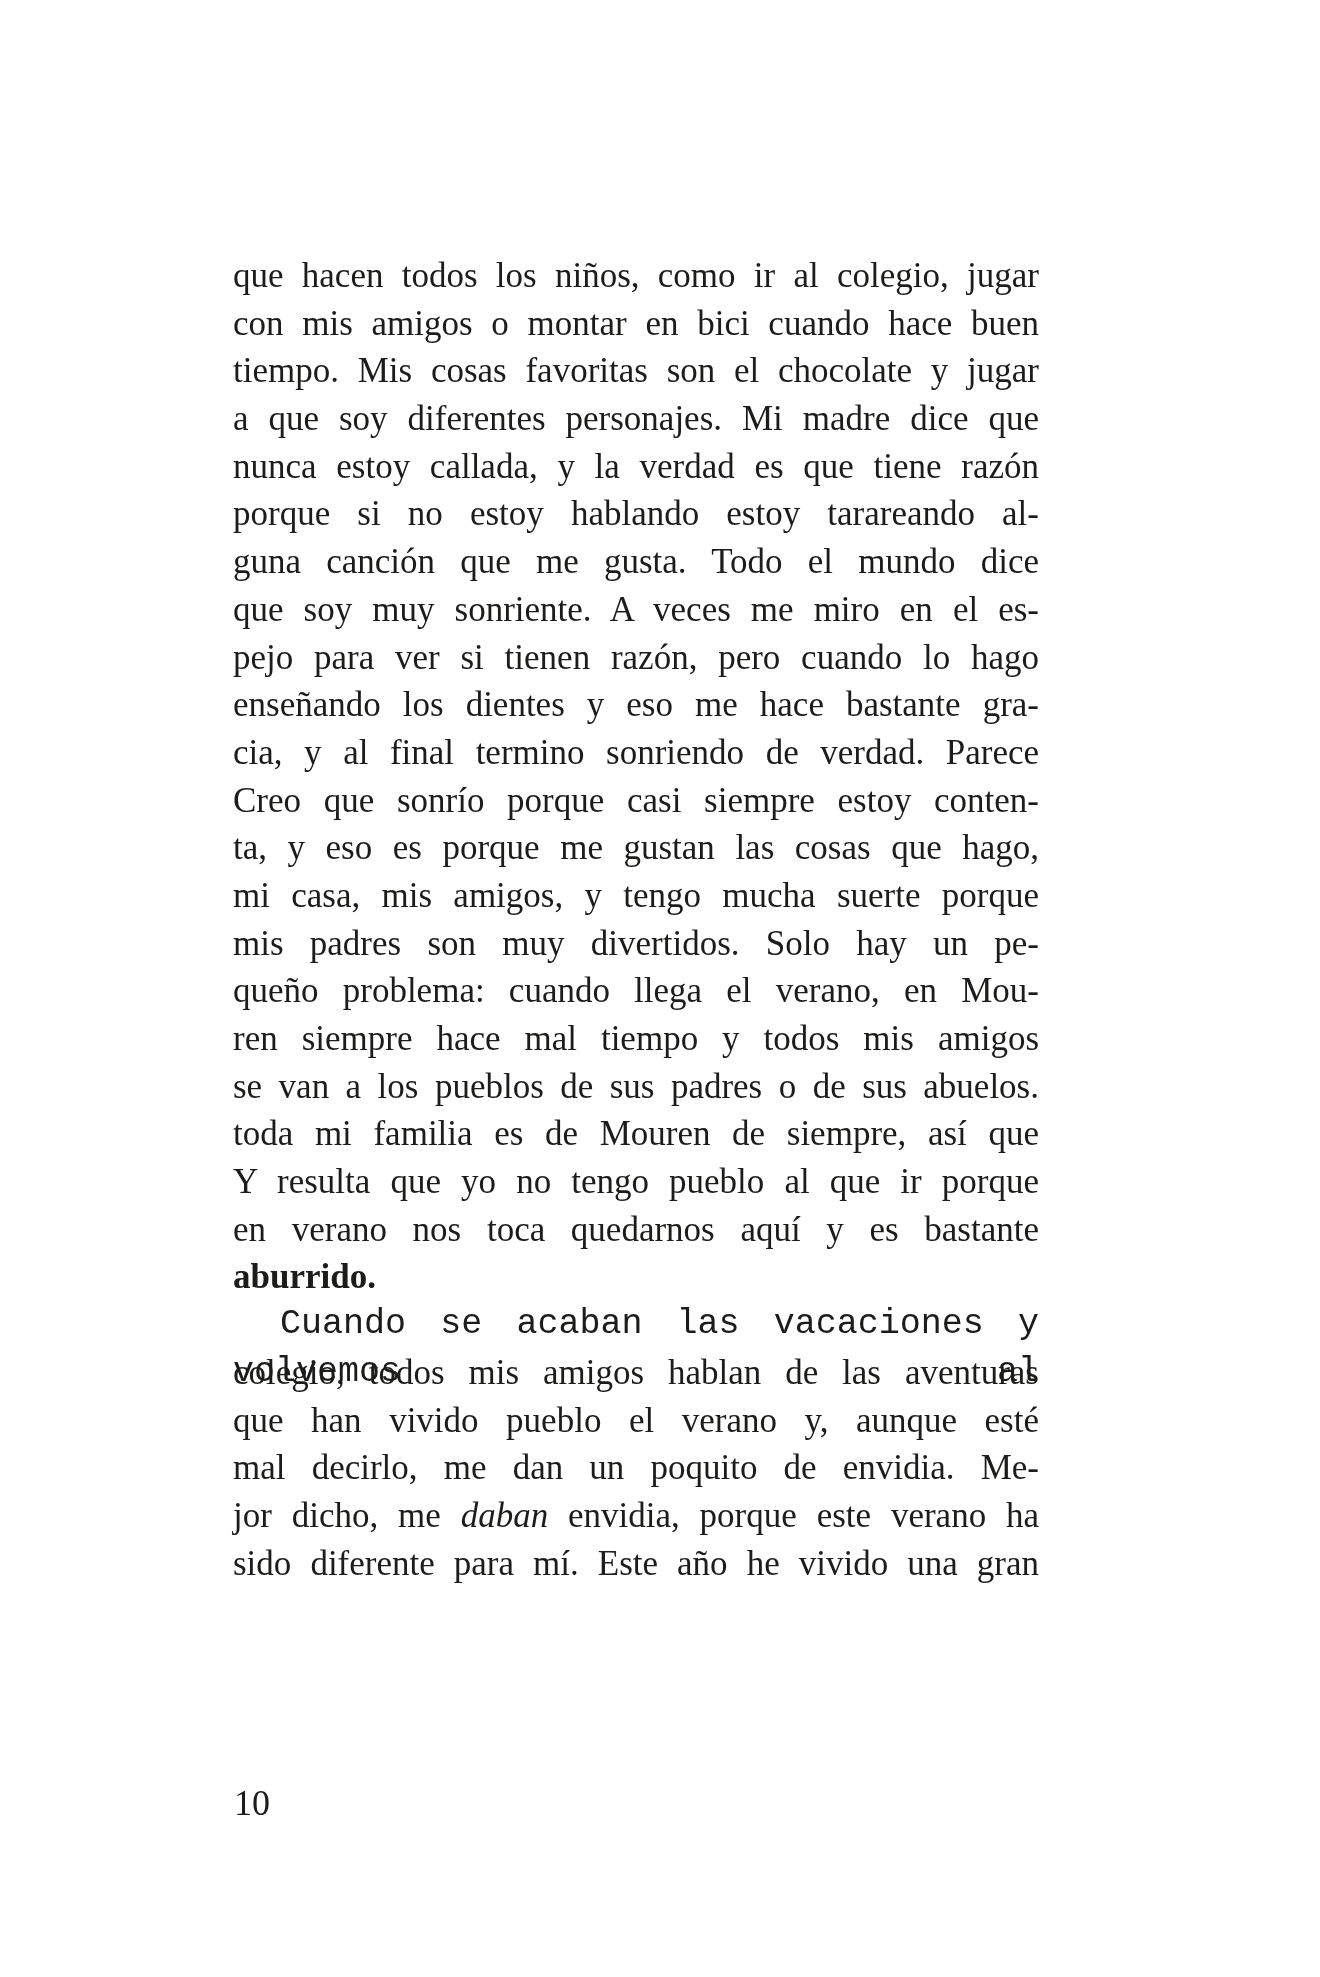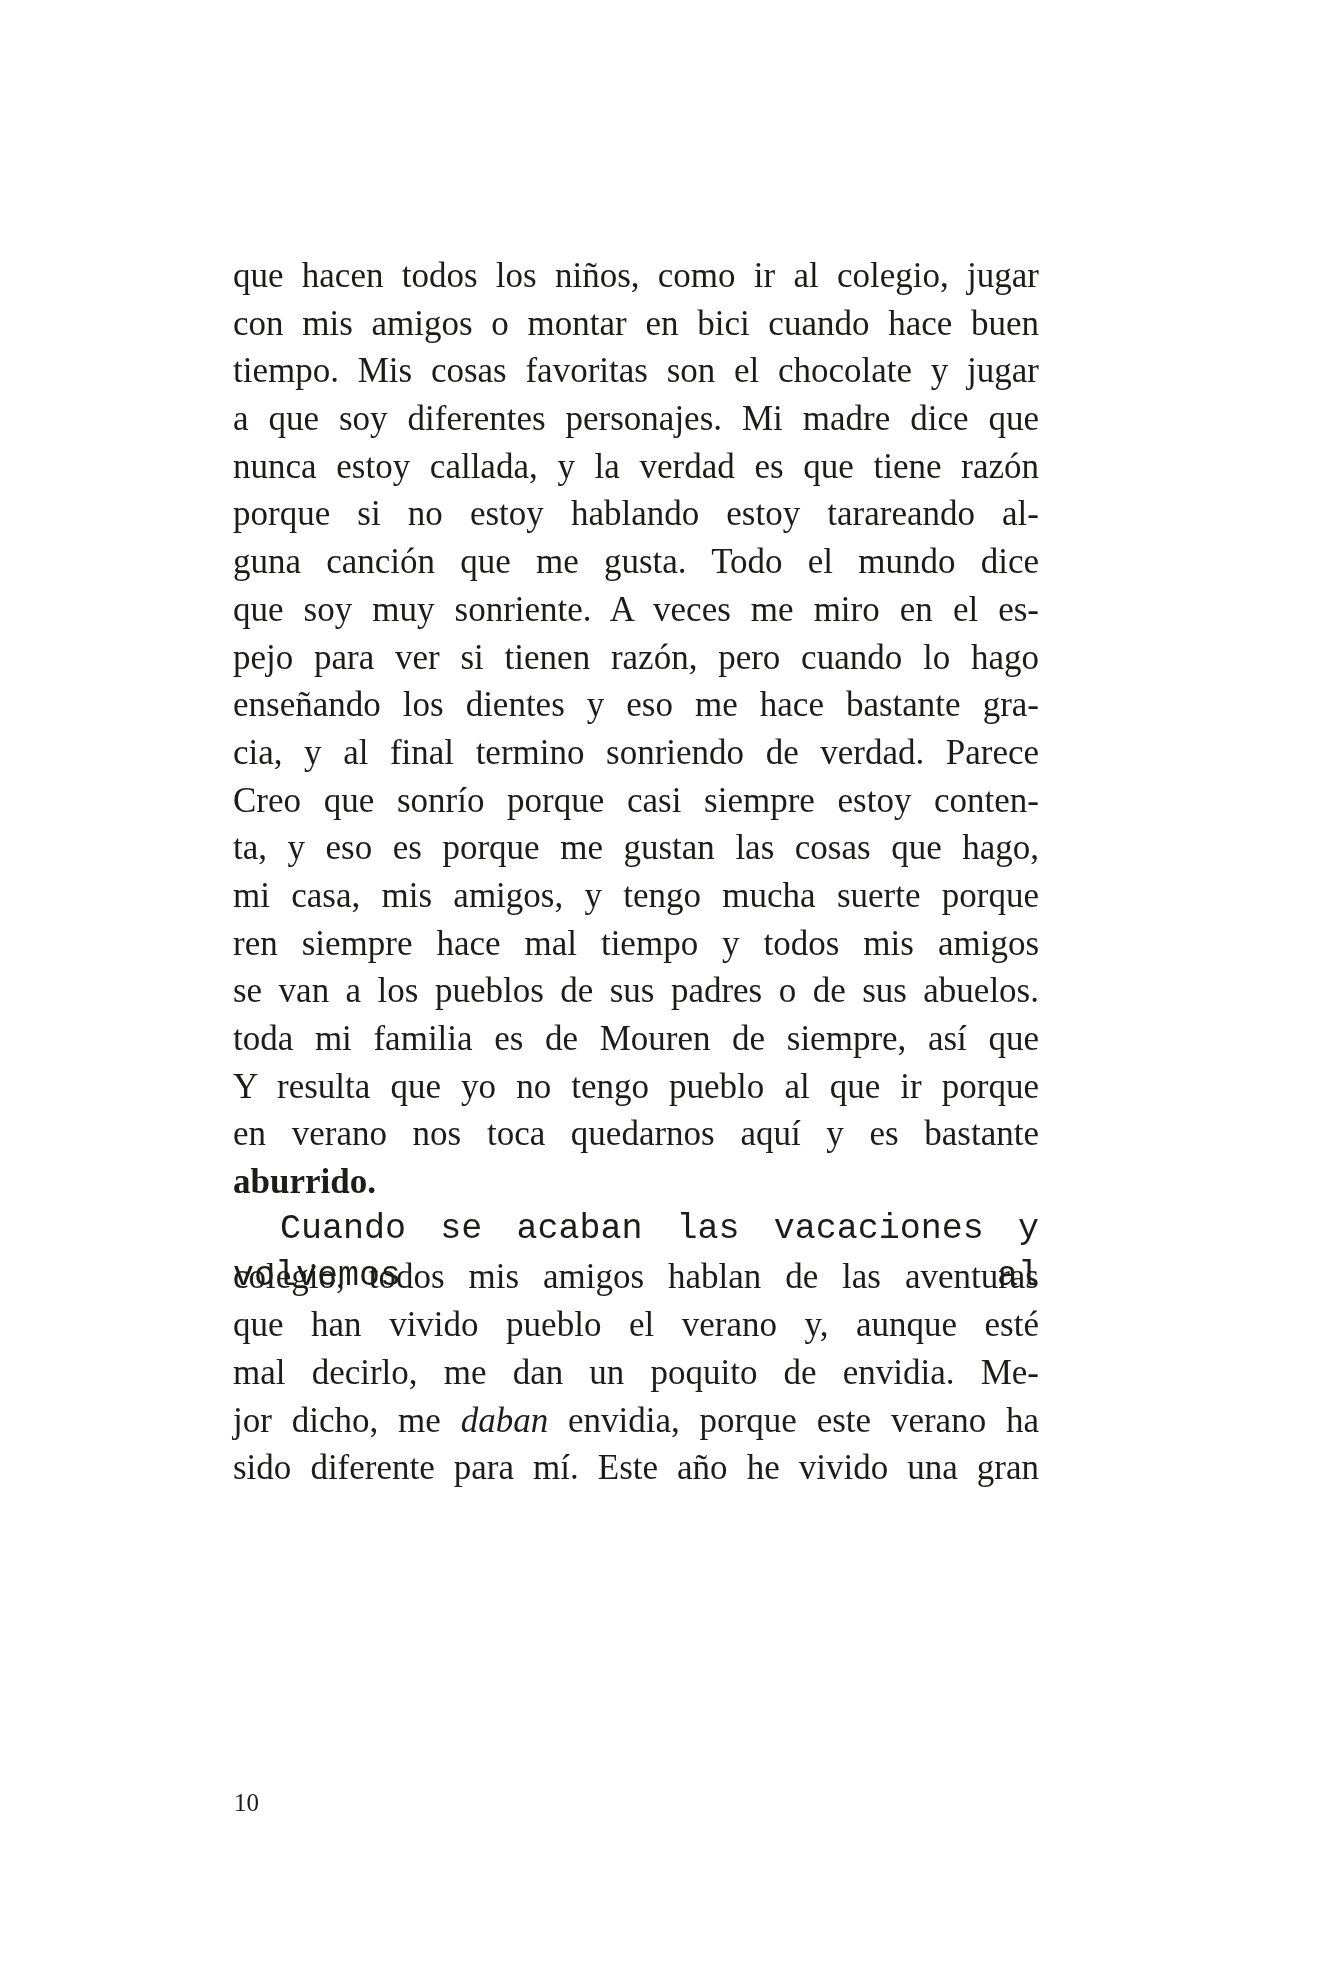--- a/index.html
+++ b/index.html
@@ -40,21 +40,21 @@
     text-indent: 47px;
     font-family: Liberation Mono, monospace;
   }
   .it {
     margin-top: 44px;
   }
   .page-number {
     position: absolute;
     left: 234px;
     top: 1789px;
-    font-size: 25px;
+    font-size: 36px;
     line-height: 28px;
     text-align: left;
   }
 </style>
 </head>
 <body>
 
 <div class="page">
   <div class="text-block">
     <div class="line">que hacen todos los niños, como ir al colegio, jugar</div>
@@ -64,20 +64,22 @@
     <div class="line">nunca estoy callada, y la verdad es que tiene razón</div>
     <div class="line">porque si no estoy hablando estoy tarareando al-</div>
     <div class="line">guna canción que me gusta. Todo el mundo dice</div>
     <div class="line">que soy muy sonriente. A veces me miro en el es-</div>
     <div class="line">pejo para ver si tienen razón, pero cuando lo hago</div>
     <div class="line">enseñando los dientes y eso me hace bastante gra-</div>
     <div class="line">cia, y al final termino sonriendo de verdad. Parece</div>
     <div class="line">Creo que sonrío porque casi siempre estoy conten-</div>
     <div class="line">ta, y eso es porque me gustan las cosas que hago,</div>
     <div class="line">mi casa, mis amigos, y tengo mucha suerte porque</div>
+    <div class="line">mis padres son muy divertidos. Solo hay un pe-</div>
+    <div class="line">queño problema: cuando llega el verano, en Mou-</div>
     <div class="line">ren siempre hace mal tiempo y todos mis amigos</div>
     <div class="line">se van a los pueblos de sus padres o de sus abuelos.</div>
     <div class="line">toda mi familia es de Mouren de siempre, así que</div>
     <div class="line">Y resulta que yo no tengo pueblo al que ir porque</div>
     <div class="line">en verano nos toca quedarnos aquí y es bastante</div>
     <div class="line flush">aburrido.</div>
 
     <div class="line indent">Cuando se acaban las vacaciones y volvemos al</div>
     <div class="line">colegio, todos mis amigos hablan de las aventuras</div>
     <div class="line">que han vivido pueblo el verano y, aunque esté</div>

